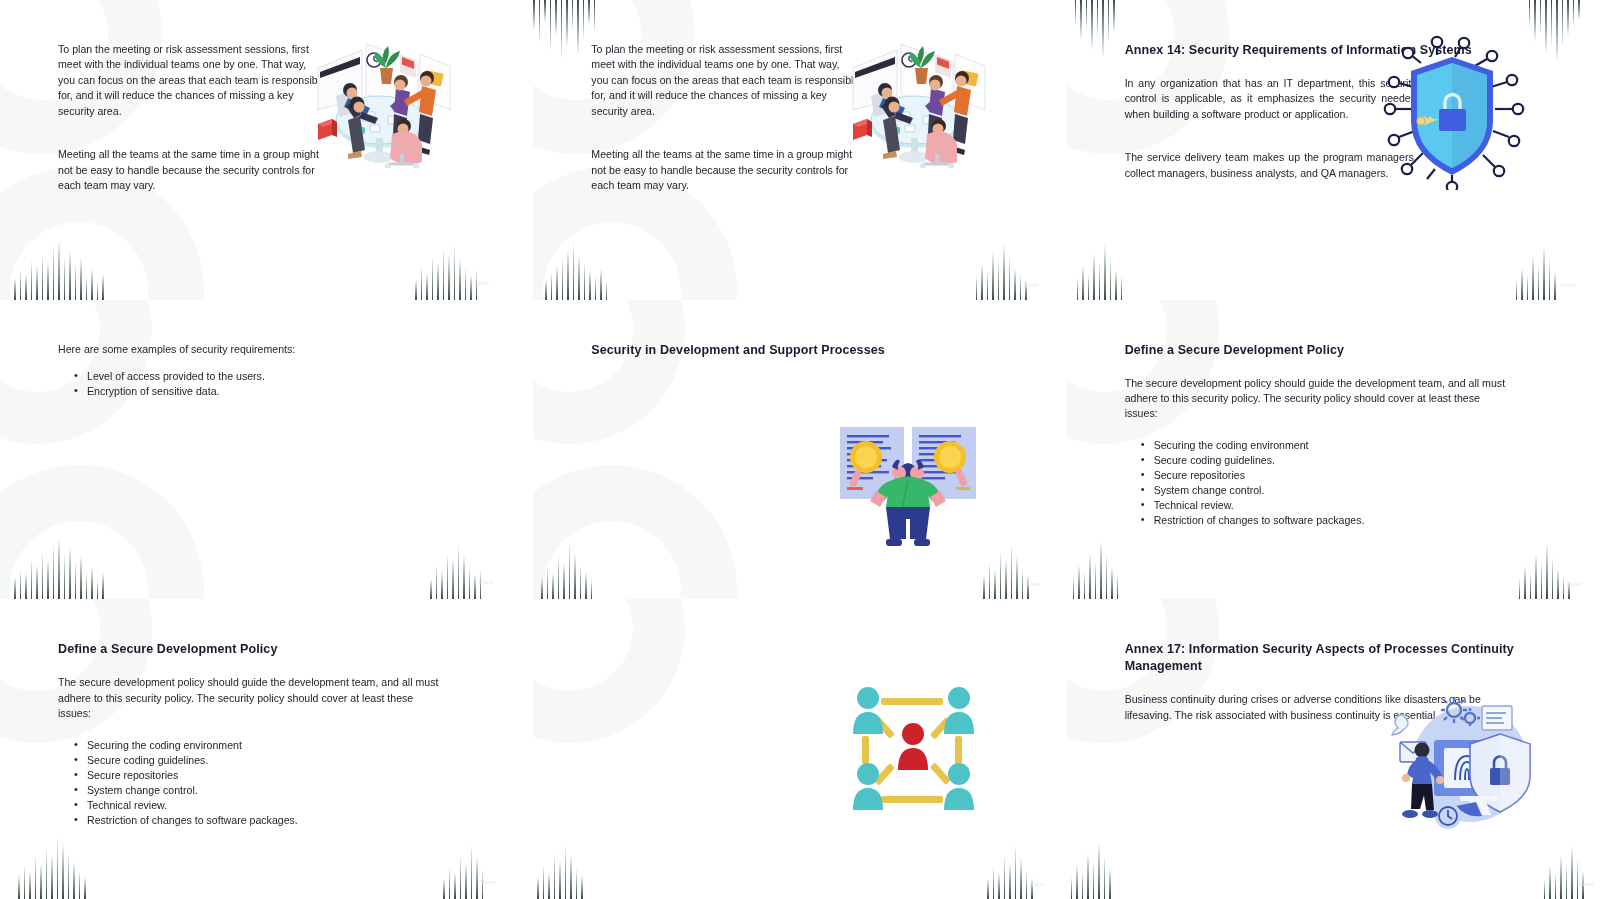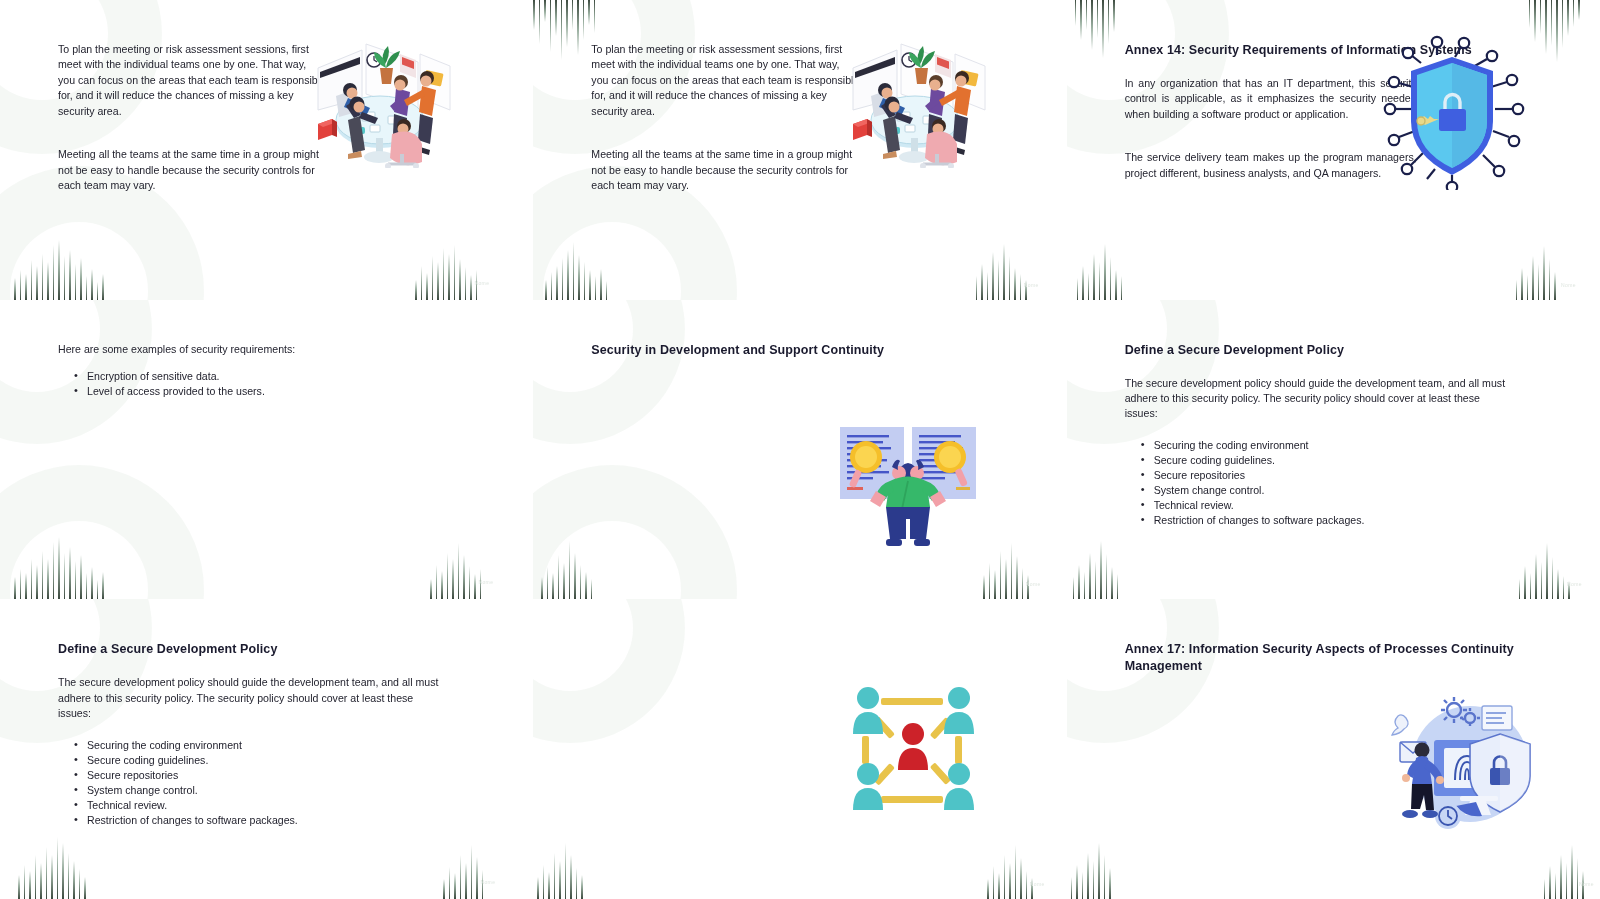--- a/index.html
+++ b/index.html
@@ -393,21 +393,21 @@
           <span style="height:54px"></span>
           <span style="height:41px"></span>
           <span style="height:28px"></span>
       </div>
       <div class="wmark" style="right:24px;bottom:12px;">Nome</div>
     </div>
     <div class="content">
       <div class="s-title">Annex 14: Security Requirements of Information Systems</div>
       <div class="s-para justify">In any organization that has an IT department, this security control is applicable, as it emphasizes the security needed when building a software product or application.</div>
       <div class="gap"></div>
-      <div class="s-para justify">The service delivery team makes up the program managers, project different, business analysts, and QA managers.</div>
+      <div class="s-para justify">The service delivery team makes up the program managers, collect managers, business analysts, and QA managers.</div>
     </div>
     <div class="illus" style="left:310px;top:35px;">
       <svg width="150" height="155" viewBox="0 0 150 155">
         <g stroke="#1a1f4a" stroke-width="2.2" fill="none">
           <path d="M44 28 l-10 -8"></path>
             <circle cx="31" cy="18" r="5.2" fill="#fff"></circle>
           <path d="M60 20 l0 -10"></path>
             <circle cx="60" cy="7" r="5.2" fill="#fff"></circle>
           <path d="M78 22 l6 -10"></path>
             <circle cx="87" cy="8" r="5.2" fill="#fff"></circle>
@@ -485,22 +485,22 @@
           <span style="height:44px"></span>
           <span style="height:33px"></span>
           <span style="height:25px"></span>
           <span style="height:30px"></span>
       </div>
       <div class="wmark" style="right:40px;bottom:14px;">Nome</div>
     </div>
     <div class="content">
       <div class="s-para wide" style="margin-bottom:12px;">Here are some examples of security requirements:</div>
       <ul class="s-list">
+        <li>Level of access provided to the users.</li>
         <li>Encryption of sensitive data.</li>
-        <li>Level of access provided to the users.</li>
       </ul>
       <div class="gap" style="height:18px"></div>
     </div>
   </div>
 
   <div class="slide">
     <div class="deco">
       <div class="arc-wrap arc-tl">
         <svg width="230" height="240" viewBox="0 0 230 240">
             <path d="M115 0a115 115 0 100 230 115 115 0 000-230zm0 52a63 63 0 110 126 63 63 0 010-126z" fill="#eef3ee"></path>
@@ -530,21 +530,21 @@
           <span style="height:48px"></span>
           <span style="height:40px"></span>
           <span style="height:56px"></span>
           <span style="height:43px"></span>
           <span style="height:31px"></span>
           <span style="height:24px"></span>
       </div>
       <div class="wmark" style="right:26px;bottom:12px;">Nome</div>
     </div>
     <div class="content">
-      <div class="s-title">Security in Development and Support Continuity</div>
+      <div class="s-title">Security in Development and Support Processes</div>
     </div>
     <div class="illus" style="left:305px;top:125px;">
       <svg width="140" height="135" viewBox="0 0 140 135">
         <rect x="2" y="2" width="64" height="72" fill="#c3cdf2"></rect>
         <rect x="74" y="2" width="64" height="72" fill="#c3cdf2"></rect>
         <g fill="#4656c8">
           <rect x="9" y="10" width="42" height="2.4"></rect>
             <rect x="9" y="16" width="36" height="2.4"></rect>
           <rect x="9" y="22" width="44" height="2.4"></rect>
             <rect x="9" y="28" width="30" height="2.4"></rect>
@@ -771,20 +771,21 @@
           <span style="height:44px"></span>
           <span style="height:36px"></span>
           <span style="height:54px"></span>
           <span style="height:41px"></span>
           <span style="height:28px"></span>
       </div>
       <div class="wmark" style="right:6px;bottom:12px;">Nome</div>
     </div>
     <div class="content">
       <div class="s-title" style="max-width:390px;">Annex 17: Information Security Aspects of Processes Continuity Management</div>
+      <div class="s-para wide">Business continuity during crises or adverse conditions like disasters can be lifesaving. The risk associated with business continuity is essential.</div>
     </div>
     <div class="illus" style="left:315px;top:95px;">
       <svg width="160" height="140" viewBox="0 0 160 140">
         <circle cx="88" cy="70" r="58" fill="#c7d6f5"></circle>
         <rect x="100" y="12" width="30" height="24" rx="2" fill="#f4f7fd" stroke="#8fa6e0" stroke-width="1.4"></rect>
         <g fill="#8fa6e0">
             <rect x="104" y="18" width="20" height="2"></rect>
             <rect x="104" y="23" width="16" height="2"></rect>
             <rect x="104" y="28" width="18" height="2"></rect>
           </g>

